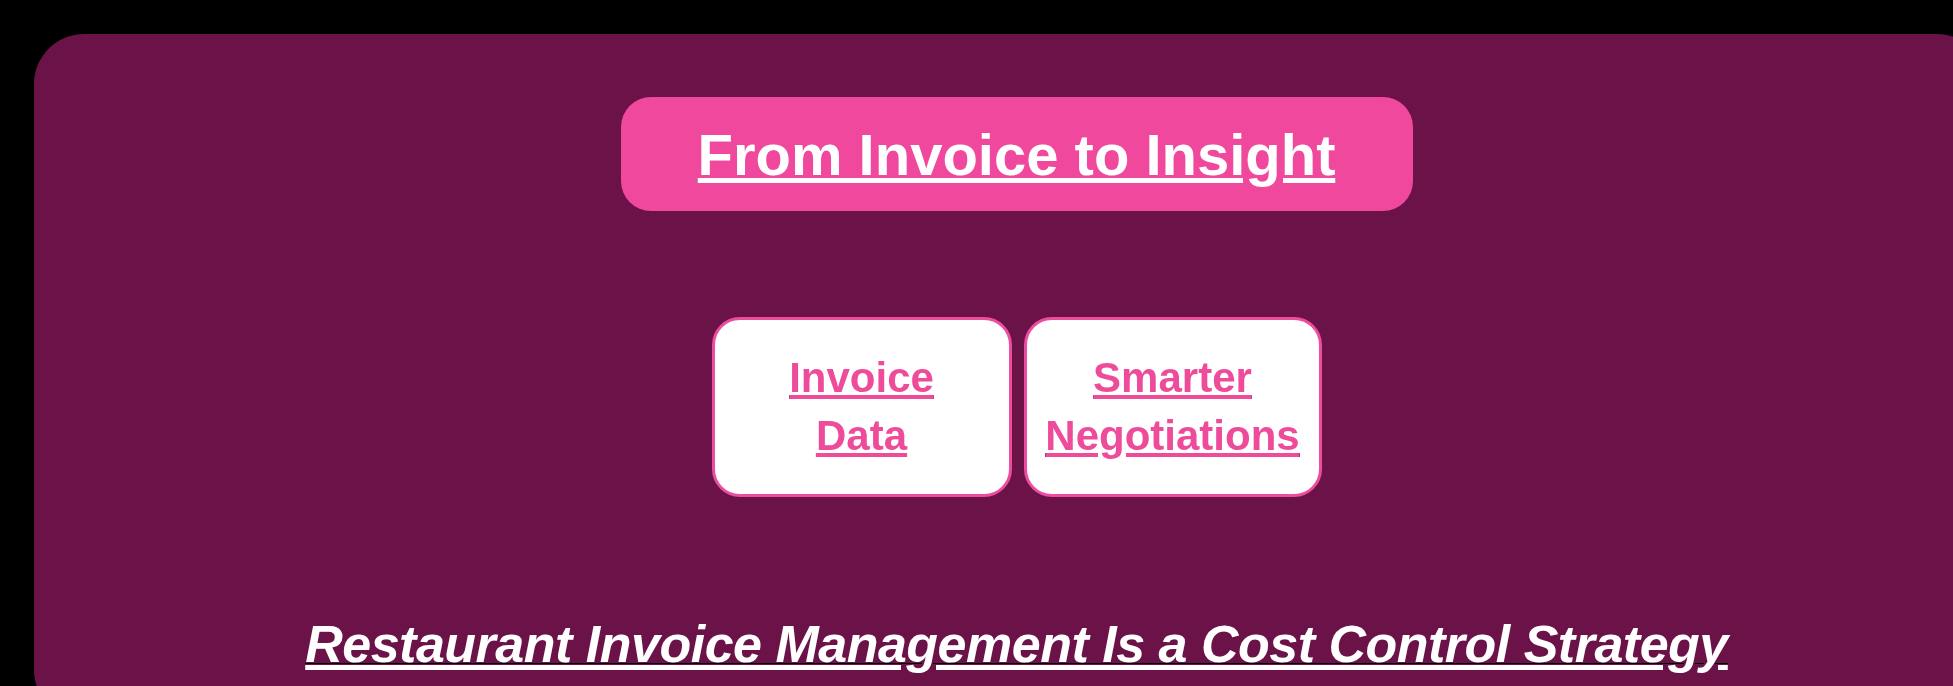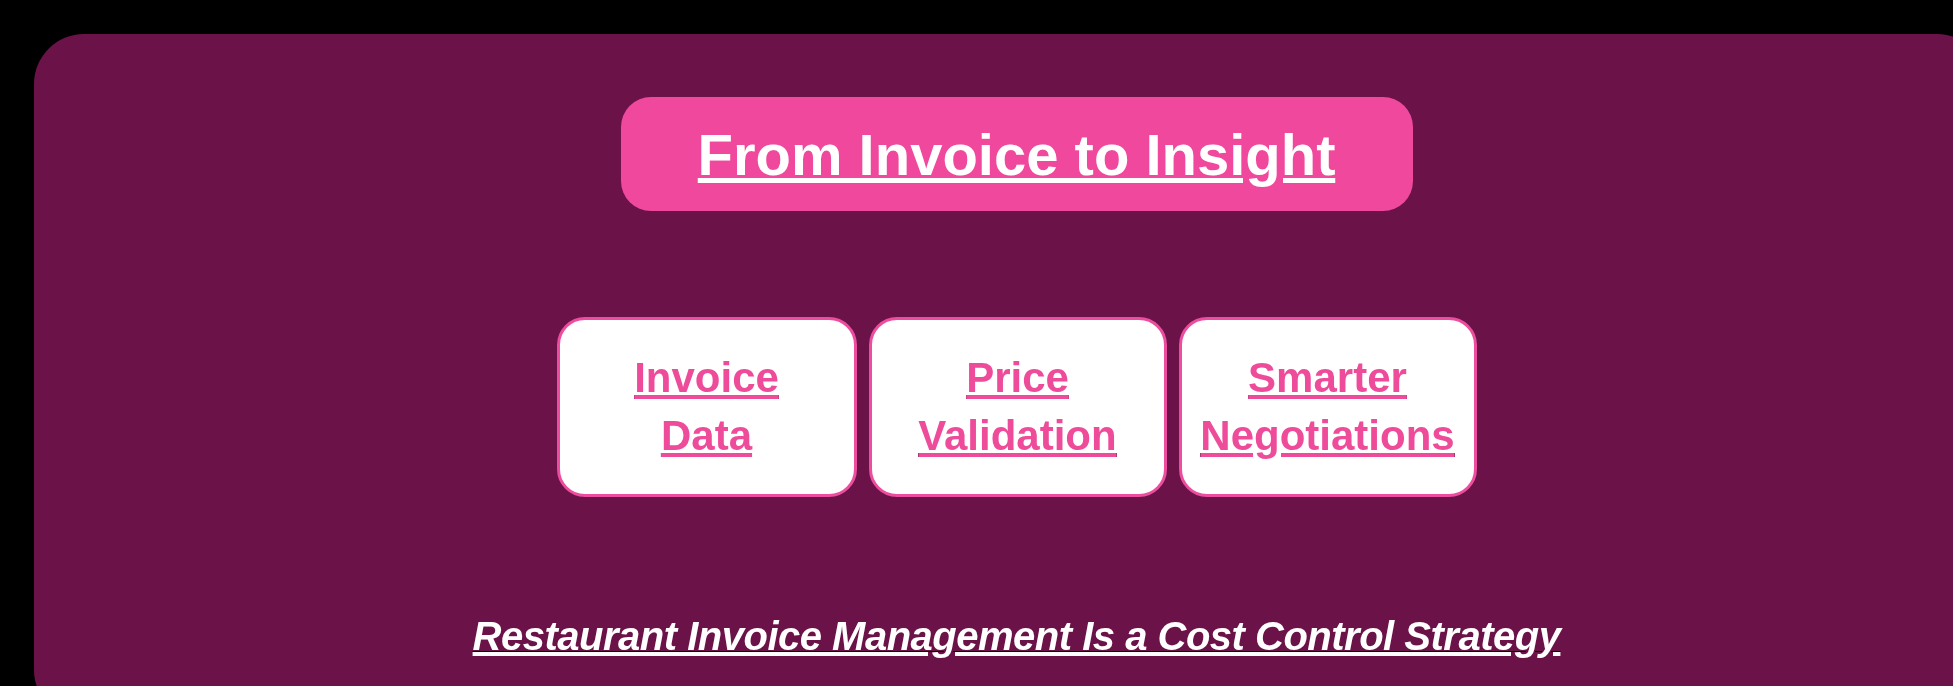--- a/index.html
+++ b/index.html
@@ -78,21 +78,21 @@
   }
   .caption-row {
     position: absolute;
     top: 566px;
     left: 0;
     width: 100%;
     text-align: center;
   }
   .caption {
     color: var(--text-white);
-    font-size: 40px;
+    font-size: 52px;
     font-weight: 700;
     font-style: italic;
     letter-spacing: -0.5px;
     white-space: nowrap;
   }
 </style>
 </head>
 <body>
 
 <div class="panel">
@@ -100,24 +100,20 @@
   <div class="banner">
     <span class="banner-title">From Invoice to Insight</span>
   </div>
 
   <div class="cards-row">
     <div class="card">
       <span class="card-label">Invoice
 Data</span>
     </div>
     <div class="card">
-      <span class="card-label">Price
-Validation</span>
-    </div>
-    <div class="card">
       <span class="card-label">Smarter
 Negotiations</span>
     </div>
   </div>
 
   <div class="caption-row">
     <span class="caption">Restaurant Invoice Management Is a Cost Control Strategy</span>
   </div>
 
 </div>

